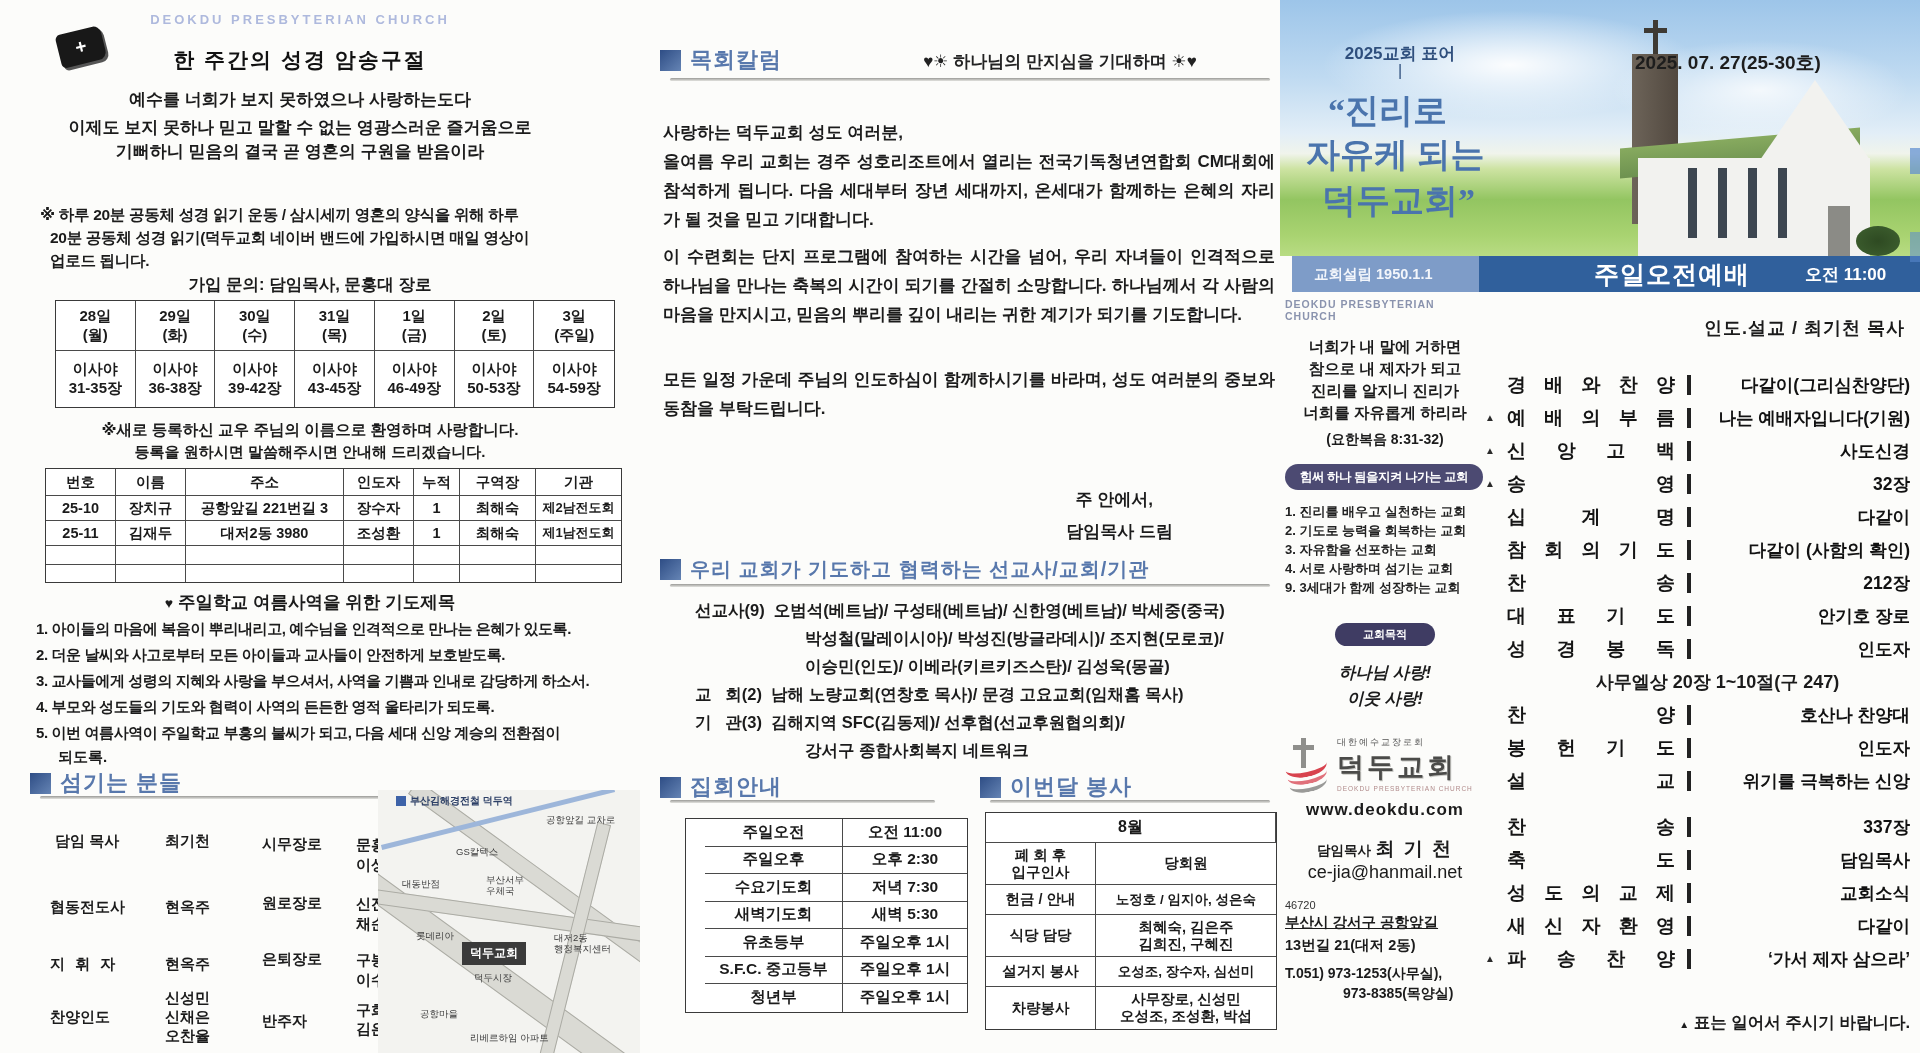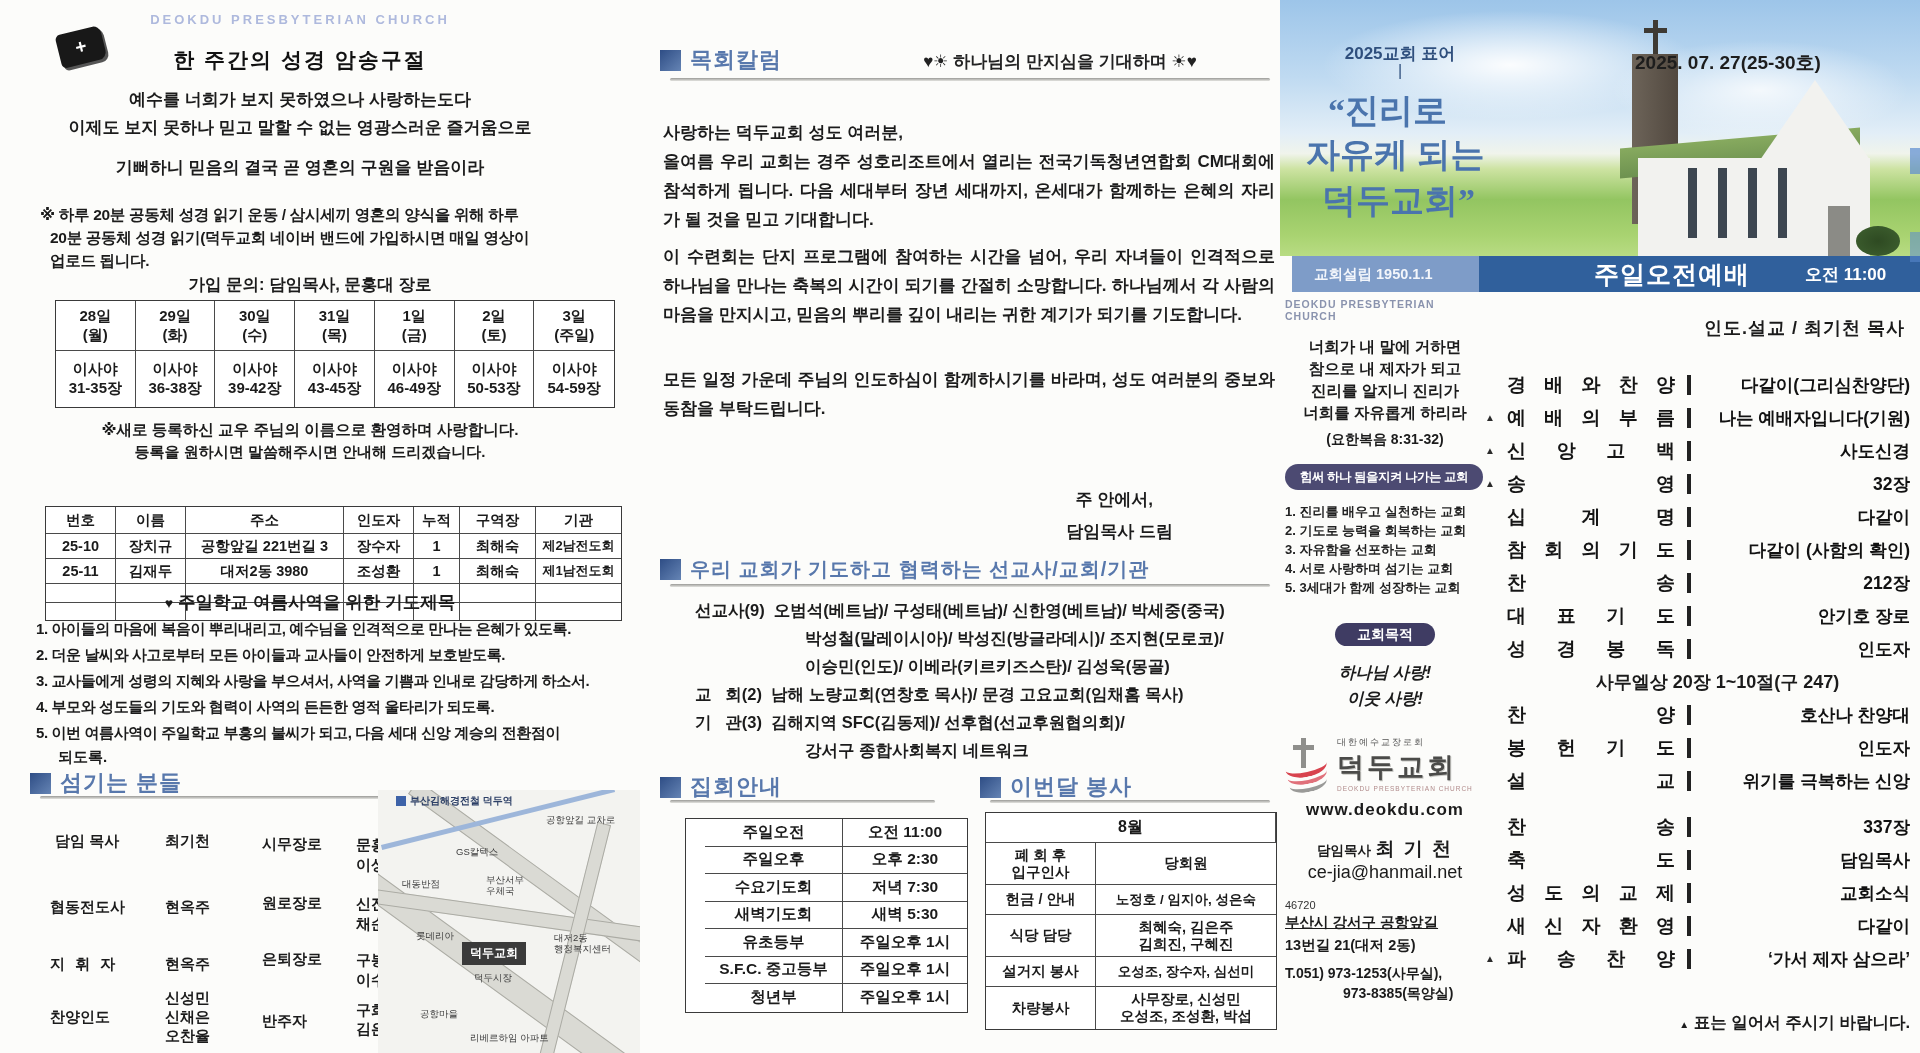--- a/index.html
+++ b/index.html
@@ -43,21 +43,21 @@
     <div class="abs ctr" style="left:30px;top:12px;width:540px;font-size:13px;letter-spacing:3px;color:#aeb9dd;font-weight:600;">DEOKDU PRESBYTERIAN CHURCH</div>
 
     <div class="abs" style="left:58px;top:30px;width:46px;height:34px;background:#181818;border-radius:5px 8px 8px 5px;transform:rotate(-14deg);box-shadow:2px 3px 0 #555;">
       <div class="abs" style="left:0;top:0;width:100%;height:100%;display:flex;align-items:center;justify-content:center;color:#fff;font-size:19px;font-weight:700;">+</div>
     </div>
 
     <div class="abs ctr b" style="left:30px;top:46px;width:540px;font-size:21px;letter-spacing:2px;color:#111;">한 주간의 성경 암송구절</div>
 
     <div class="abs ctr b" style="left:15px;top:88px;width:570px;font-size:17px;">예수를 너희가 보지 못하였으나 사랑하는도다</div>
     <div class="abs ctr b" style="left:15px;top:116px;width:570px;font-size:17px;">이제도 보지 못하나 믿고 말할 수 없는 영광스러운 즐거움으로</div>
-    <div class="abs ctr b" style="left:15px;top:156px;width:570px;font-size:17px;">기뻐하니 믿음의 결국 곧 영혼의 구원을 받음이라</div>
+    <div class="abs ctr b" style="left:15px;top:140px;width:570px;font-size:17px;">기뻐하니 믿음의 결국 곧 영혼의 구원을 받음이라</div>
 
     <div class="abs sb" style="left:40px;top:205px;width:575px;font-size:15.5px;letter-spacing:-0.3px;">※ 하루 20분 공동체 성경 읽기 운동 / 삼시세끼 영혼의 양식을 위해 하루</div>
     <div class="abs sb" style="left:50px;top:228px;width:570px;font-size:15.5px;letter-spacing:-0.3px;">20분 공동체 성경 읽기(덕두교회 네이버 밴드에 가입하시면 매일 영상이</div>
     <div class="abs sb" style="left:50px;top:251px;width:570px;font-size:15.5px;letter-spacing:-0.3px;">업로드 됩니다.</div>
     <div class="abs ctr b" style="left:30px;top:274px;width:560px;font-size:16.5px;">가입 문의: 담임목사, 문홍대 장로</div>
 
     <div class="gtbl" style="left:55px;top:300px;width:558px;grid-template-columns:repeat(7,1fr);grid-template-rows:50px 56px;font-size:15px;font-weight:700;">
       <div>
           <span class="pre"><span>28일</span><br><span>(월)</span></span>
         </div>
@@ -98,21 +98,21 @@
           <span><span>이사야</span><br><span>50-53장</span></span>
         </div>
       <div class="noB noR">
           <span><span>이사야</span><br><span>54-59장</span></span>
         </div>
     </div>
 
     <div class="abs ctr b" style="left:20px;top:420px;width:580px;font-size:15.5px;">※새로 등록하신 교우 주님의 이름으로 환영하며 사랑합니다.</div>
     <div class="abs ctr b" style="left:20px;top:443px;width:580px;font-size:15px;">등록을 원하시면 말씀해주시면 안내해 드리겠습니다.</div>
 
-    <div class="gtbl" style="left:45px;top:468px;width:575px;grid-template-columns:70px 70px 158px 70px 46px 76px 1fr;grid-template-rows:27px 25px 25px 19px 17px;font-size:14.5px;margin-top:38px;">
+    <div class="gtbl" style="left:45px;top:468px;width:575px;grid-template-columns:70px 70px 158px 70px 46px 76px 1fr;grid-template-rows:27px 25px 25px 19px 17px;font-size:14.5px;">
       <div class="b">번호</div>
         <div class="b">이름</div>
       <div class="b">주소</div>
         <div class="b">인도자</div>
       <div class="b">누적</div>
         <div class="b">구역장</div>
       <div class="b noR">기관</div>
       <div class="b">25-10</div>
         <div class="b">장치규</div>
       <div class="b">공항앞길 221번길 3</div>
@@ -340,23 +340,23 @@
         <div style="font-size:14px;margin-top:4px;">(요한복음 8:31-32)</div>
       </div>
       <div class="badge" style="margin-top:14px;width:198px;height:26px;font-size:12.5px;letter-spacing:-0.5px;">
         <span>힘써 하나 됨을지켜 나가는 교회</span>
       </div>
       <div style="margin-top:12px;font-size:13px;line-height:19px;font-weight:600;color:#222;">
         <div>1. 진리를 배우고 실천하는 교회</div>
         <div>2. 기도로 능력을 회복하는 교회</div>
         <div>3. 자유함을 선포하는 교회</div>
         <div>4. 서로 사랑하며 섬기는 교회</div>
-        <div>5. 3세대가 함께 성장하는 교회</div>
-      </div>
-      <div class="badge" style="margin:26px auto 16px auto;width:100px;height:23px;font-size:14px;background:#3f3c63;">
+        <div>9. 3세대가 함께 성장하는 교회</div>
+      </div>
+      <div class="badge" style="margin:26px auto 16px auto;width:100px;height:23px;font-size:11px;background:#3f3c63;">
         <span>교회목적</span>
       </div>
       <div class="ctr b" style="margin-top:10px;font-size:16.5px;font-style:italic;">하나님 사랑!</div>
       <div class="ctr b" style="margin-top:4px;font-size:16.5px;font-style:italic;">이웃 사랑!</div>
 
       <div style="margin-top:26px;display:flex;align-items:center;gap:8px;">
         <div style="position:relative;width:44px;height:52px;">
           <div class="abs" style="left:16px;top:0;width:5px;height:30px;background:#8f8f8c;"></div>
           <div class="abs" style="left:8px;top:7px;width:21px;height:5px;background:#8f8f8c;"></div>
           <div class="abs" style="left:0px;top:18px;width:42px;height:16px;border-bottom:5px solid #d8434e;border-radius:50%;transform:rotate(-12deg);"></div>

